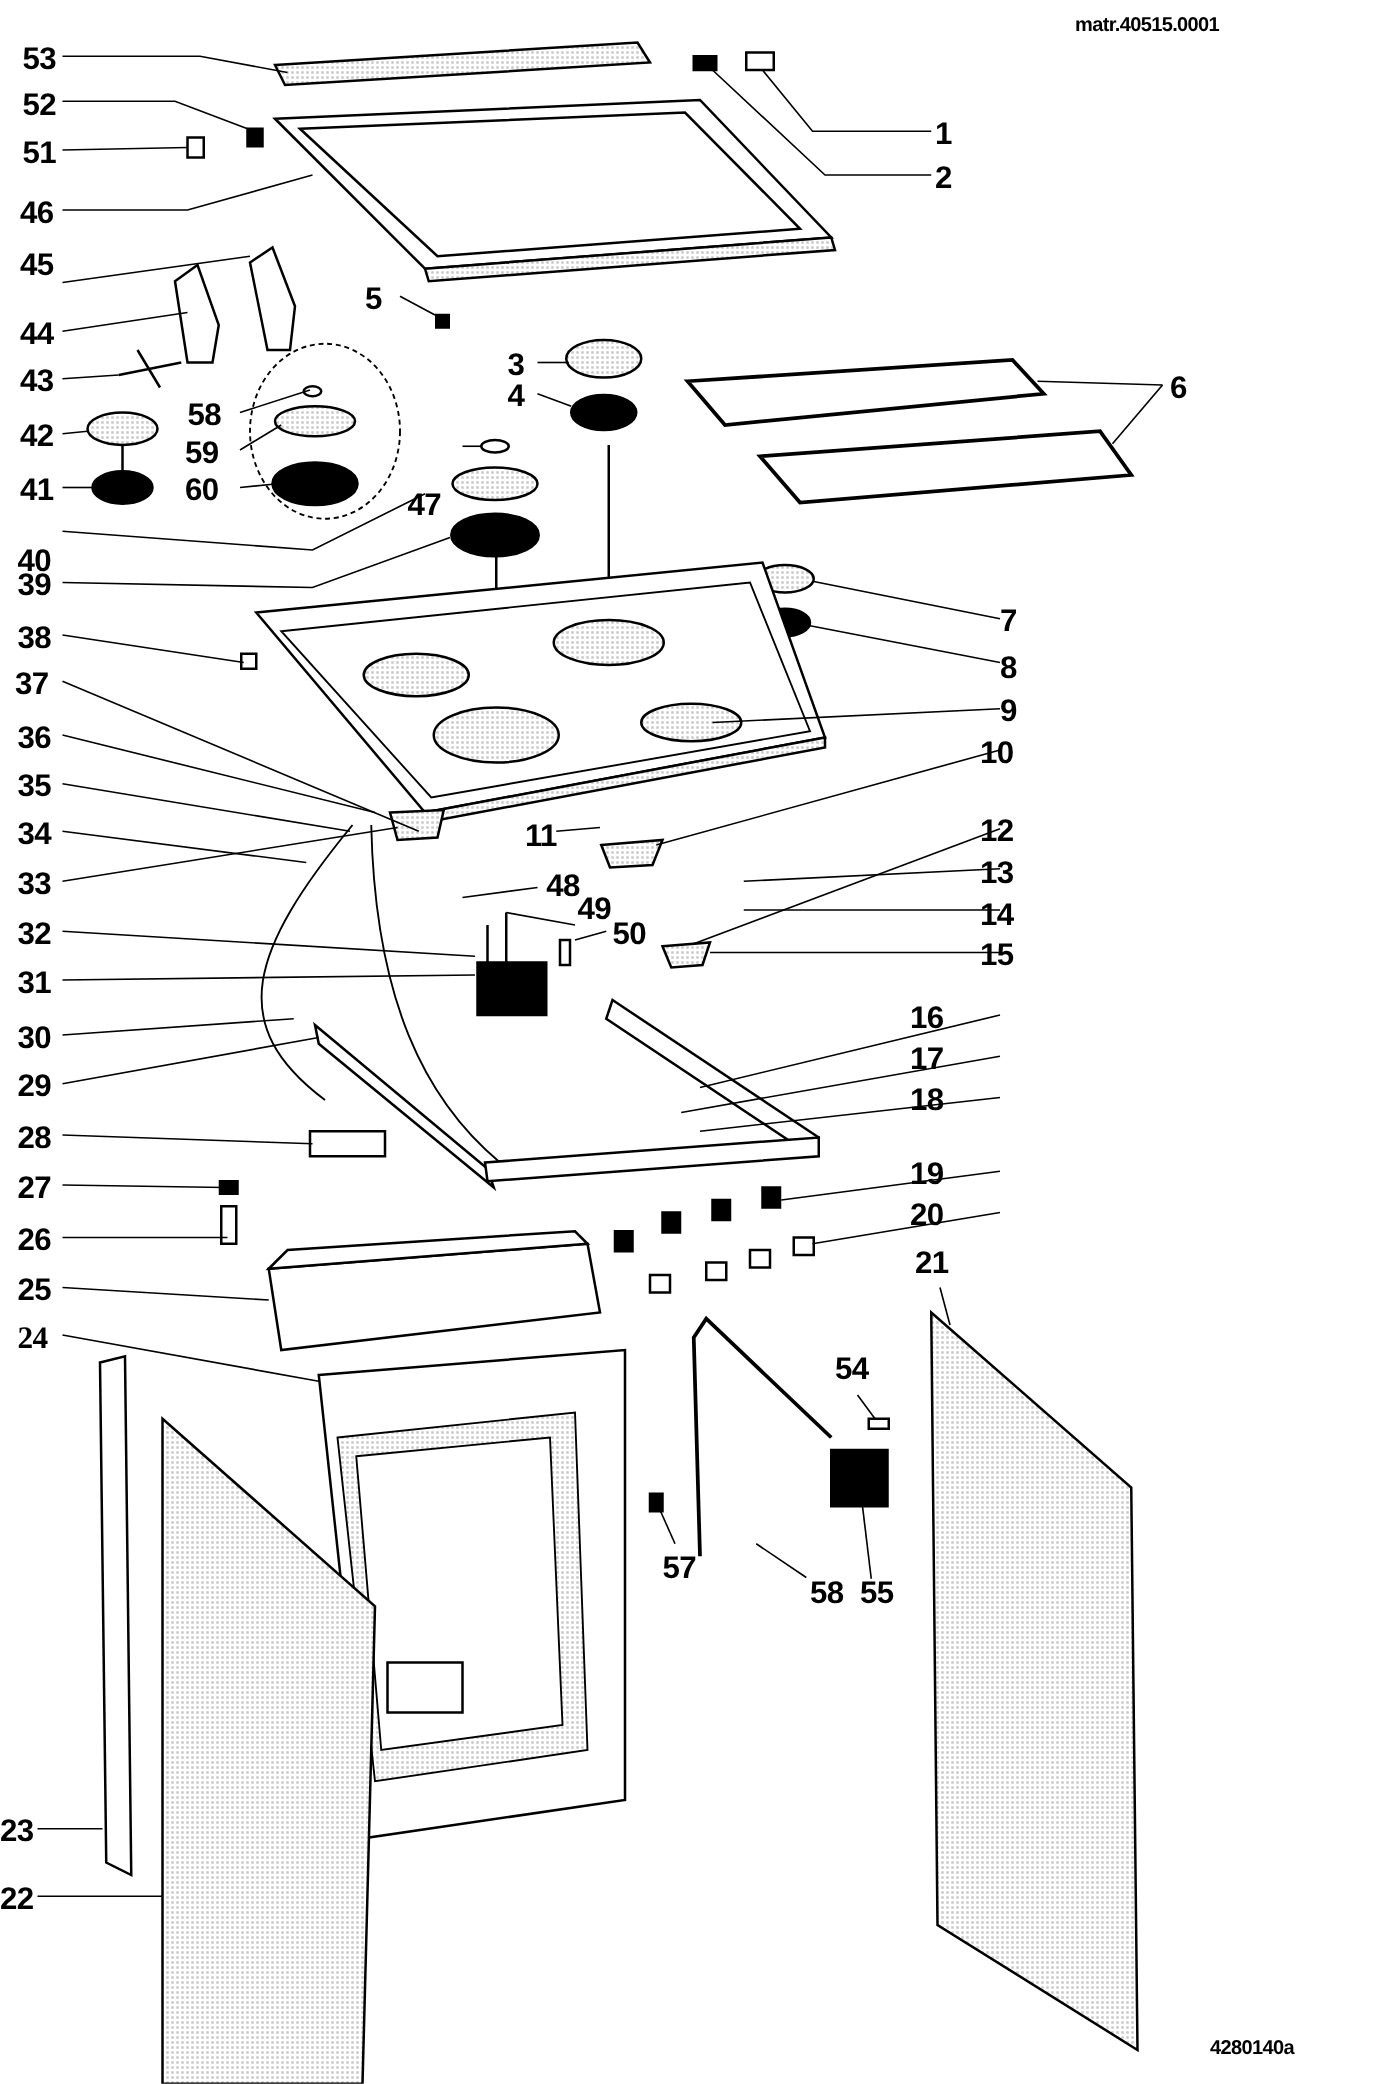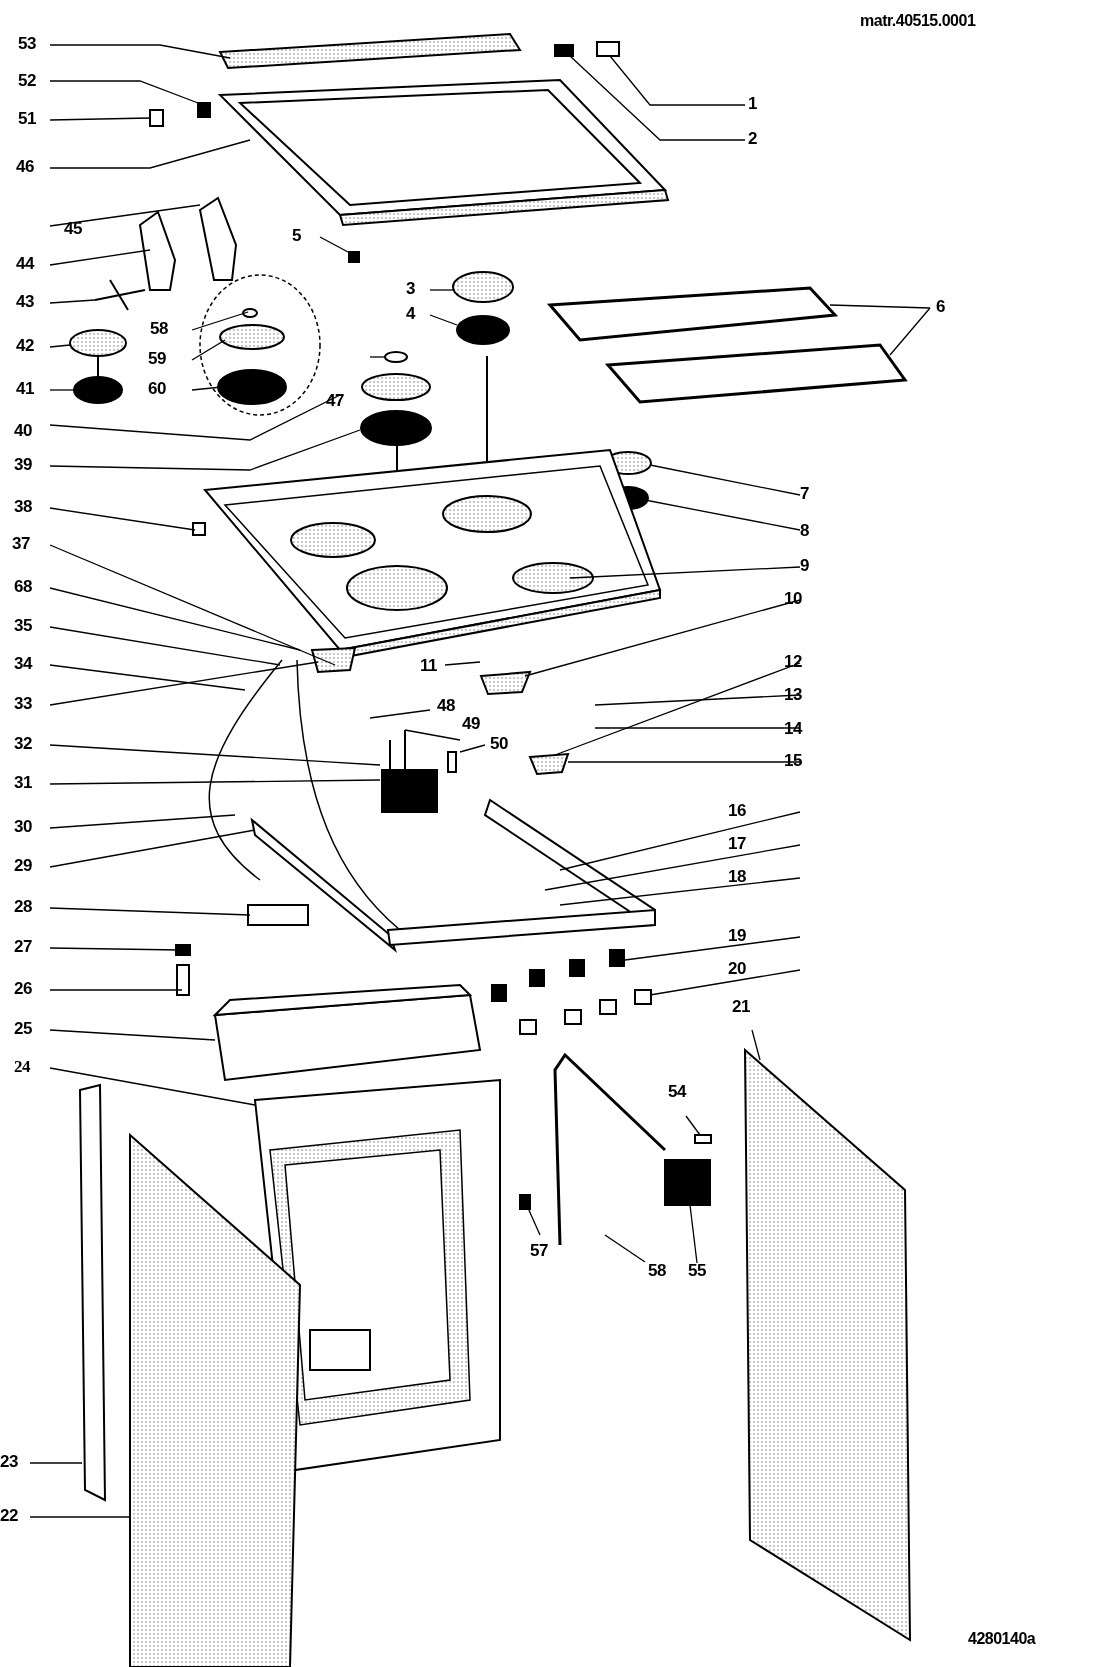--- a/index.html
+++ b/index.html
@@ -1,18 +1,18 @@
 <!DOCTYPE html>
 <html><head>
 <meta charset="utf-8">
 <style>
   html,body{margin:0;padding:0;background:#fff;}
   body{width:1100px;height:1667px;position:relative;overflow:hidden;font-family:"Liberation Sans",sans-serif;}
   #stage{position:absolute;left:0;top:0;width:1100px;height:1667px;}
-  .lbl{position:absolute;font-family:"Liberation Sans",sans-serif;font-weight:bold;font-size:17px;color:#000;line-height:1;white-space:nowrap;letter-spacing:-0.5px;}
+  .lbl{position:absolute;font-family:"Liberation Sans",sans-serif;font-weight:bold;font-size:25px;color:#000;line-height:1;white-space:nowrap;letter-spacing:-0.5px;}
   .hdr{position:absolute;font-family:"Liberation Sans",sans-serif;font-weight:bold;font-size:16px;color:#000;white-space:nowrap;letter-spacing:-0.5px;}
   svg{position:absolute;left:0;top:0;}
 </style>
 </head>
 <body>
 
 <div id="stage">
 
 <svg width="1100" height="1667" viewBox="0 0 1100 1667">
   <defs>
@@ -211,30 +211,30 @@
   </g>
 </svg>
 
 <div class="hdr" style="left:860px;top:12px;">matr.40515.0001</div>
 <div class="hdr" style="left:968px;top:1630px;">4280140a</div>
 
 <div class="lbl" style="left:18px;top:35px;">53</div>
 <div class="lbl" style="left:18px;top:72px;">52</div>
 <div class="lbl" style="left:18px;top:110px;">51</div>
 <div class="lbl" style="left:16px;top:158px;">46</div>
-<div class="lbl" style="left:16px;top:220px;margin-left:48px;">45</div>
+<div class="lbl" style="left:16px;top:200px;">45</div>
 <div class="lbl" style="left:16px;top:255px;">44</div>
 <div class="lbl" style="left:16px;top:293px;">43</div>
 <div class="lbl" style="left:16px;top:337px;">42</div>
 <div class="lbl" style="left:16px;top:380px;">41</div>
-<div class="lbl" style="left:14px;top:422px;">40</div>
+<div class="lbl" style="left:14px;top:437px;">40</div>
 <div class="lbl" style="left:14px;top:456px;">39</div>
 <div class="lbl" style="left:14px;top:498px;">38</div>
 <div class="lbl" style="left:12px;top:535px;">37</div>
-<div class="lbl" style="left:14px;top:578px;">68</div>
+<div class="lbl" style="left:14px;top:578px;">36</div>
 <div class="lbl" style="left:14px;top:617px;">35</div>
 <div class="lbl" style="left:14px;top:655px;">34</div>
 <div class="lbl" style="left:14px;top:695px;">33</div>
 <div class="lbl" style="left:14px;top:735px;">32</div>
 <div class="lbl" style="left:14px;top:774px;">31</div>
 <div class="lbl" style="left:14px;top:818px;">30</div>
 <div class="lbl" style="left:14px;top:857px;">29</div>
 <div class="lbl" style="left:14px;top:898px;">28</div>
 <div class="lbl" style="left:14px;top:938px;">27</div>
 <div class="lbl" style="left:14px;top:980px;">26</div>

